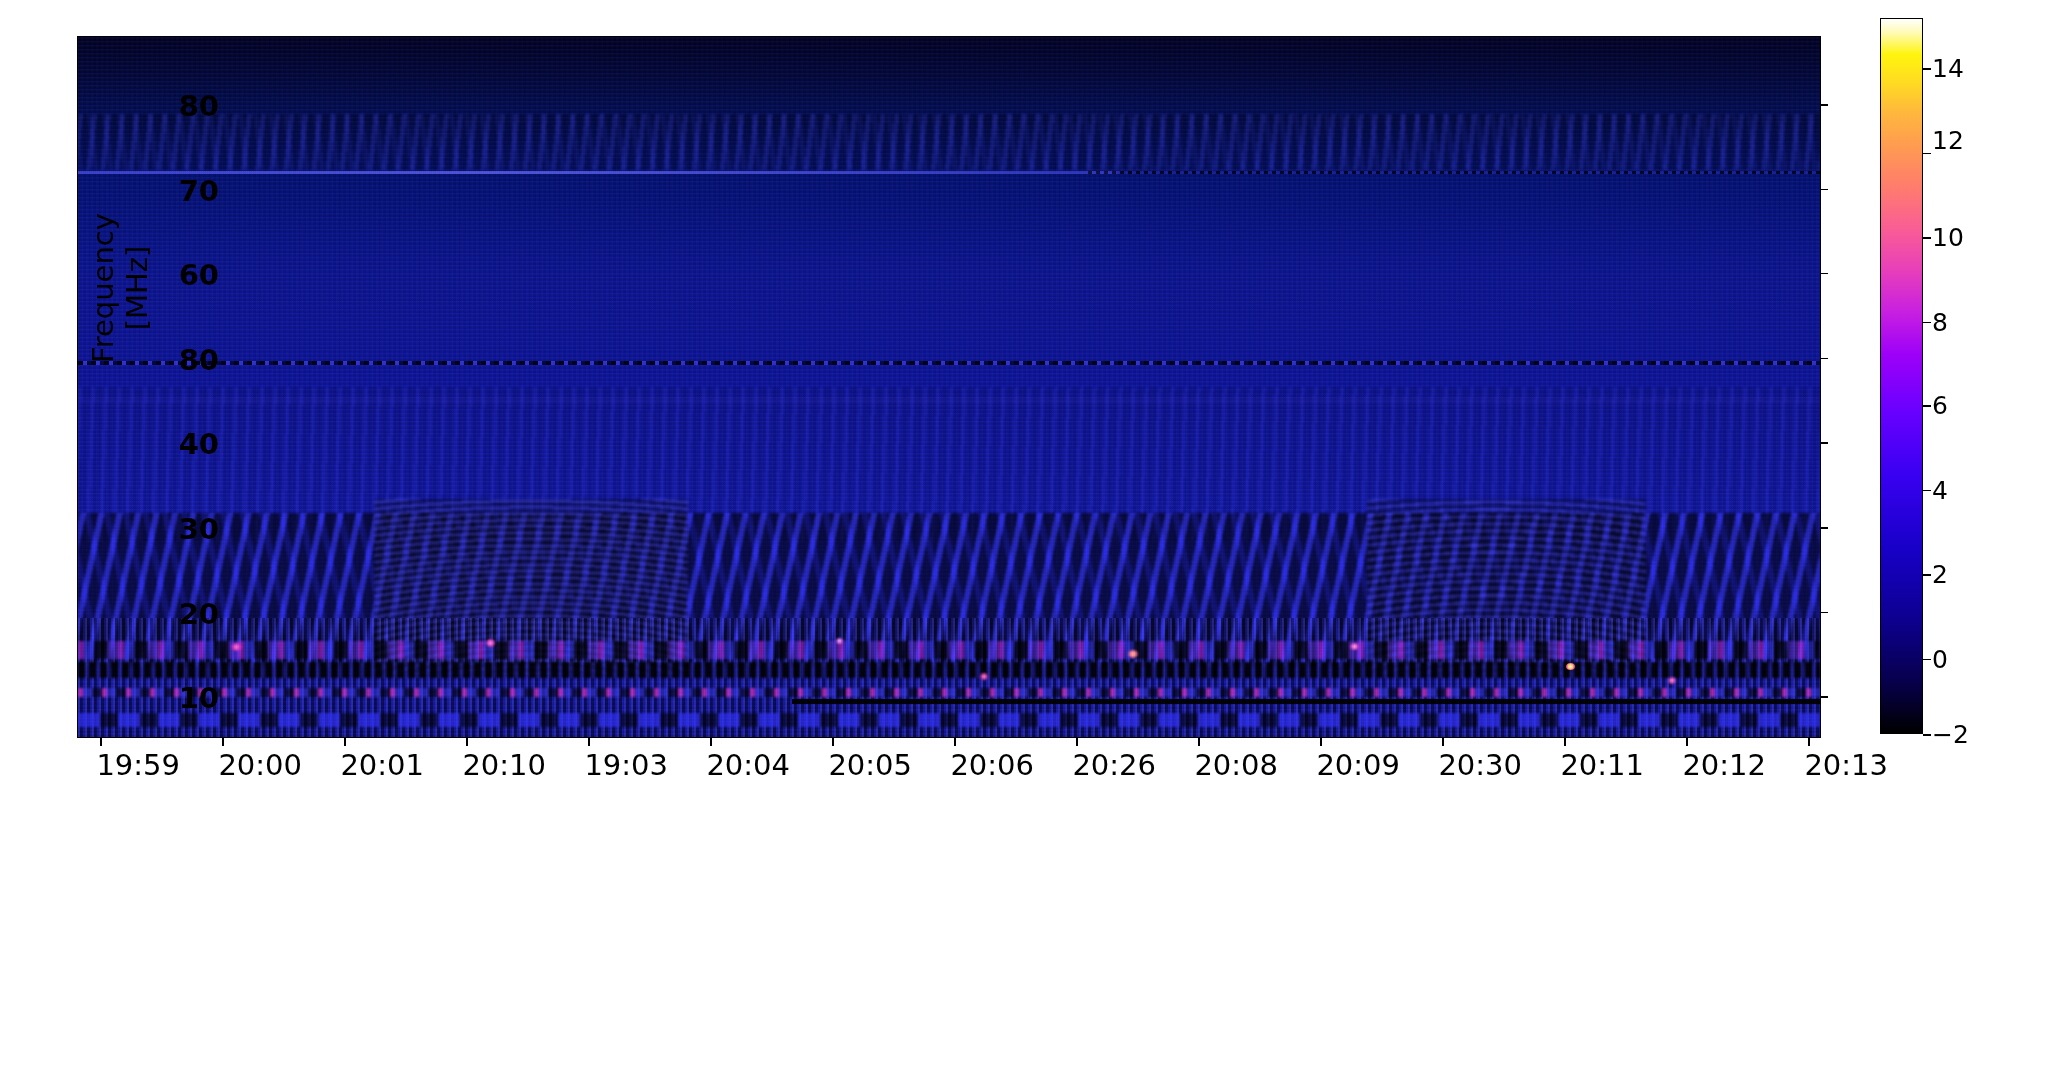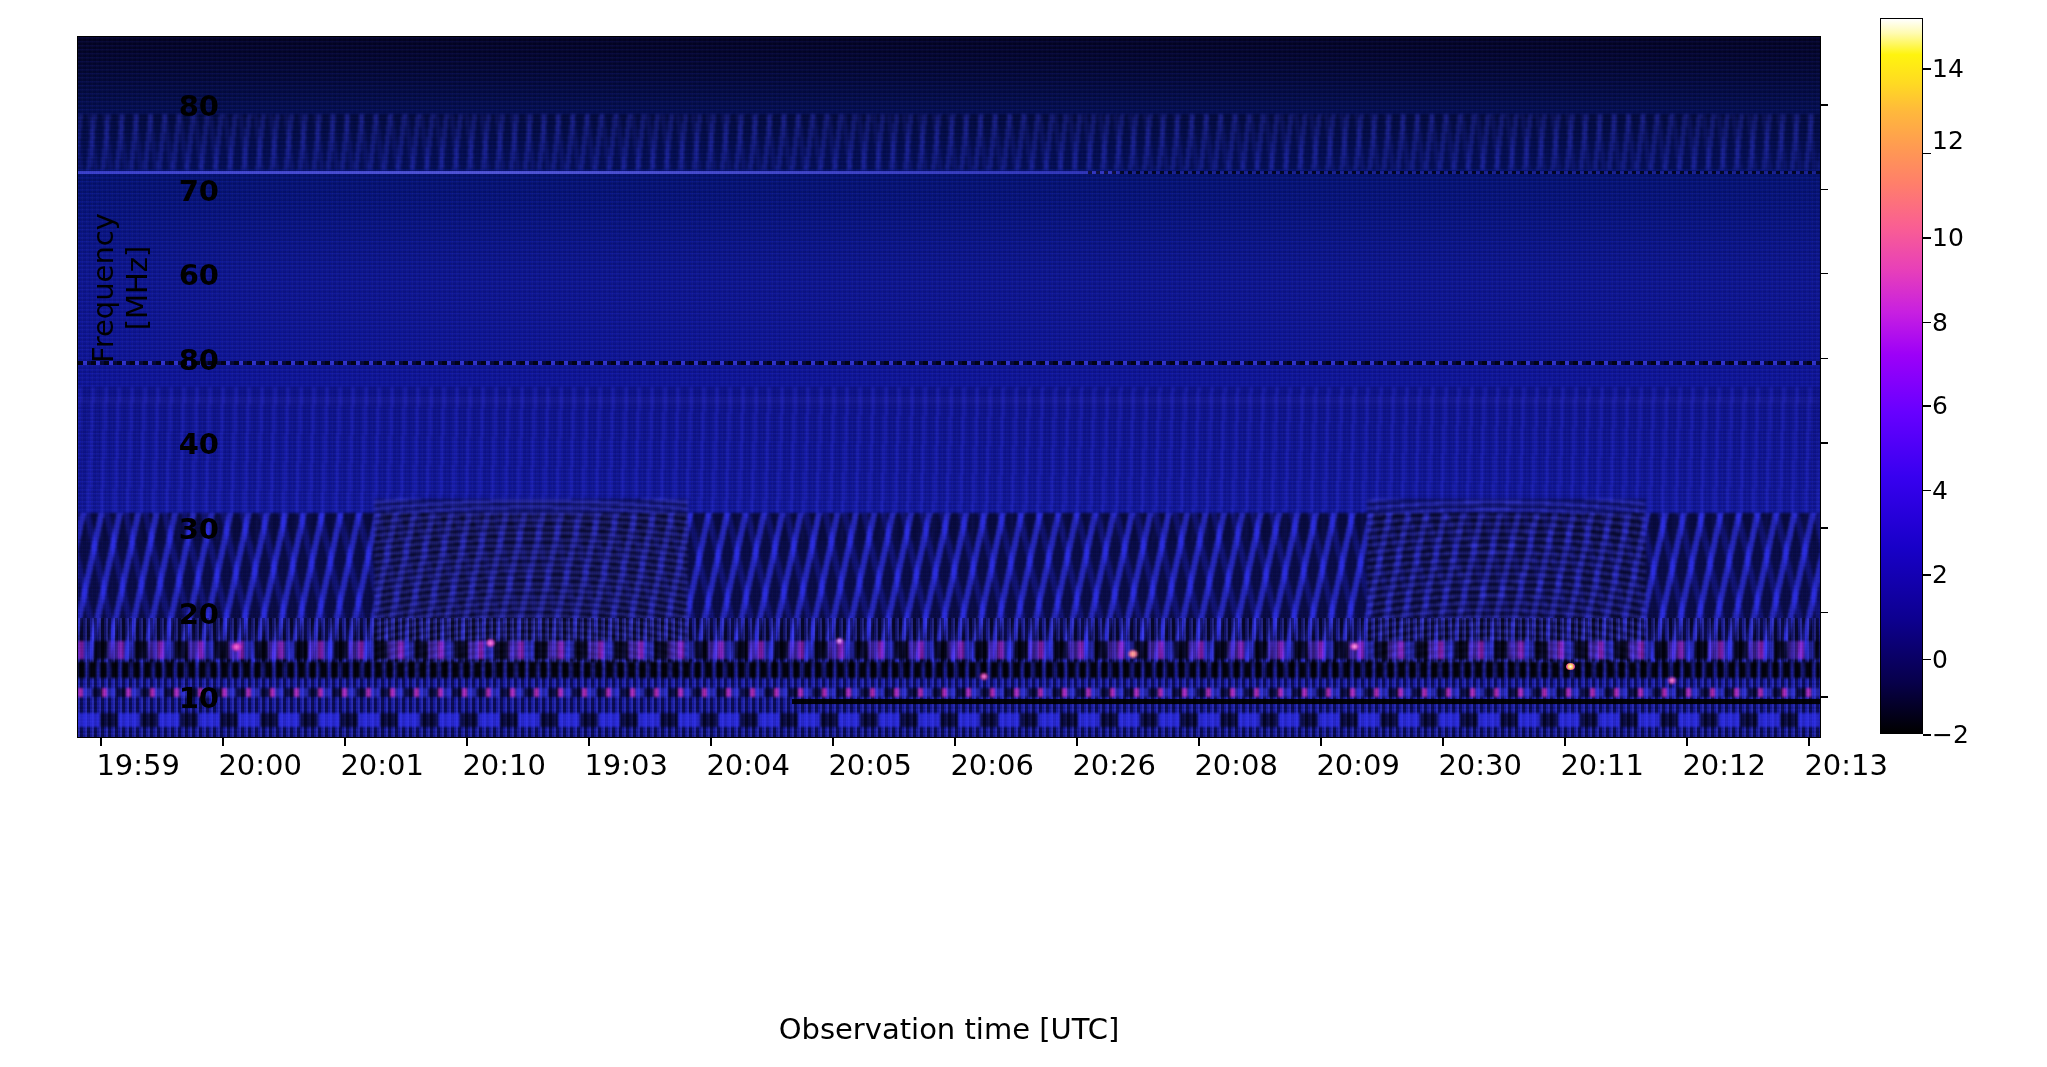--- a/index.html
+++ b/index.html
@@ -278,21 +278,20 @@
     <div class="ytick" style="top:442.3px;">40</div>
     <div class="ytickmark" style="top:442.3px;"></div>
     <div class="ytick" style="top:527px;">30</div>
     <div class="ytickmark" style="top:527px;"></div>
     <div class="ytick" style="top:611.7px;">20</div>
     <div class="ytickmark" style="top:611.7px;"></div>
     <div class="ytick" style="top:696.4px;">10</div>
     <div class="ytickmark" style="top:696.4px;"></div>
   </div>
 
-  <div id="xlabel">Observation time [UTC]</div>
   <div>
     <div class="xtick" style="left:100px;">19:59</div>
     <div class="xtickmark" style="left:100px;"></div>
     <div class="xtick" style="left:222px;">20:00</div>
     <div class="xtickmark" style="left:222px;"></div>
     <div class="xtick" style="left:344px;">20:01</div>
     <div class="xtickmark" style="left:344px;"></div>
     <div class="xtick" style="left:466px;">20:10</div>
     <div class="xtickmark" style="left:466px;"></div>
     <div class="xtick" style="left:588px;">19:03</div>

